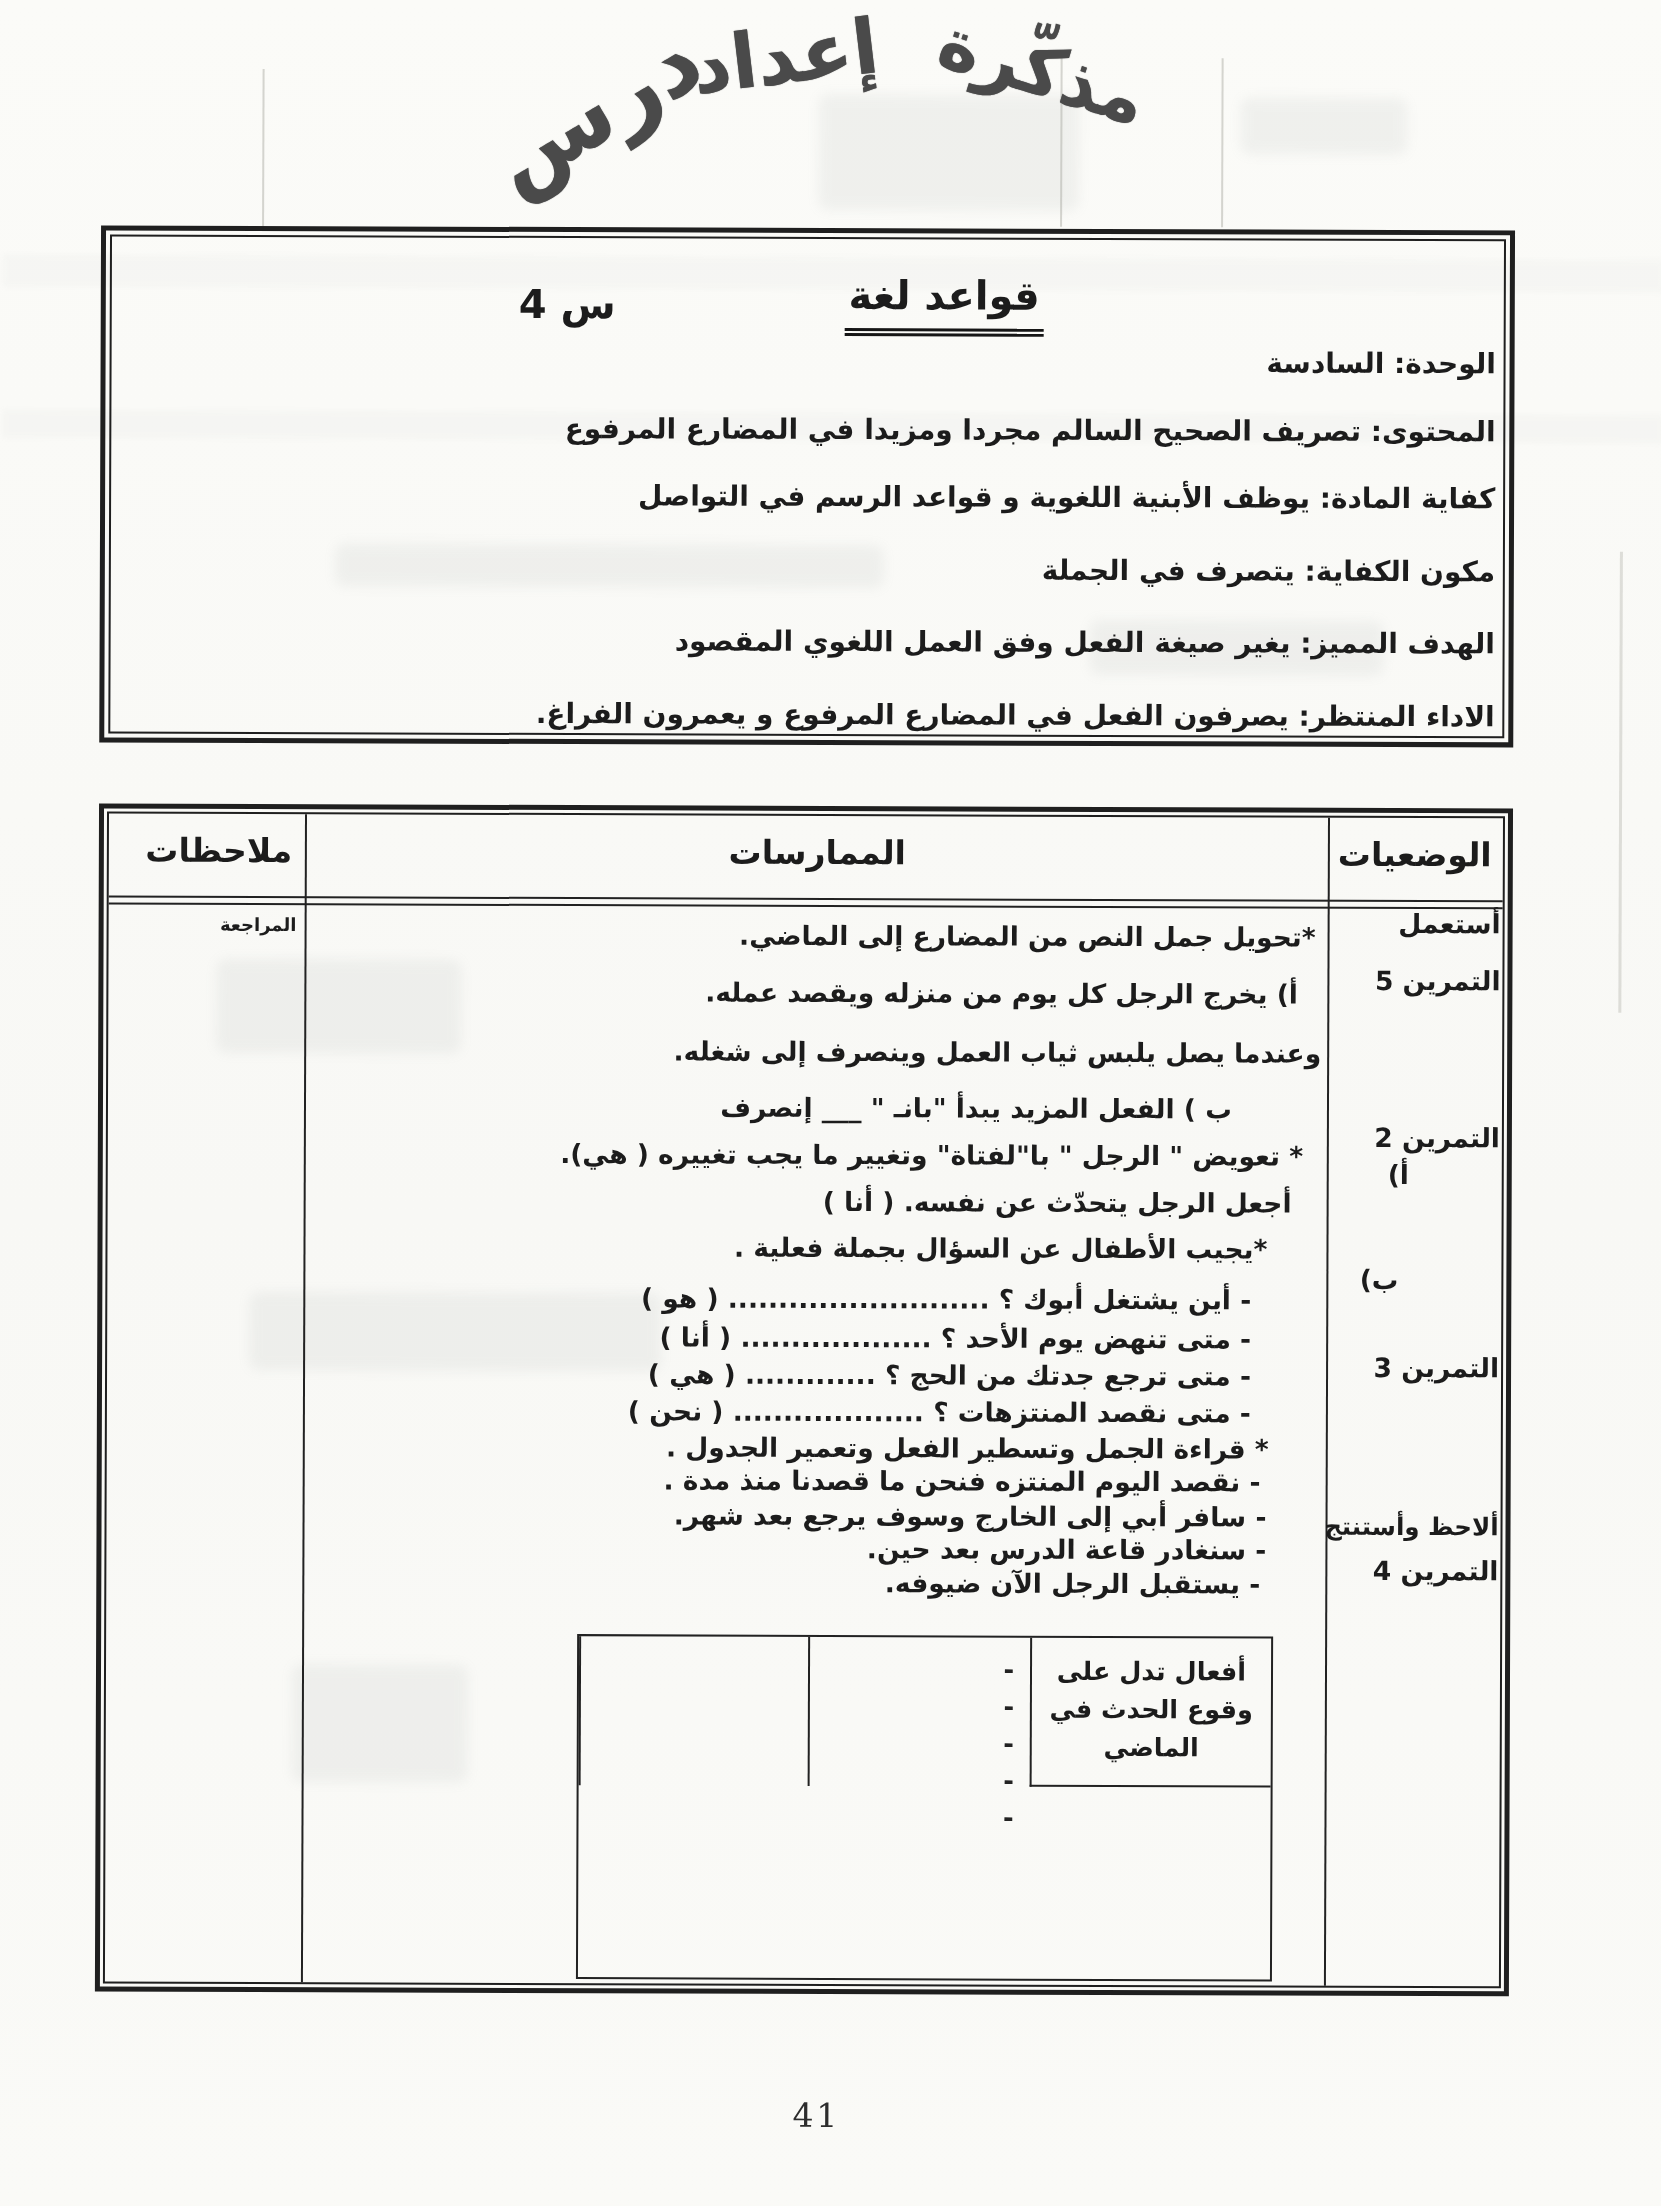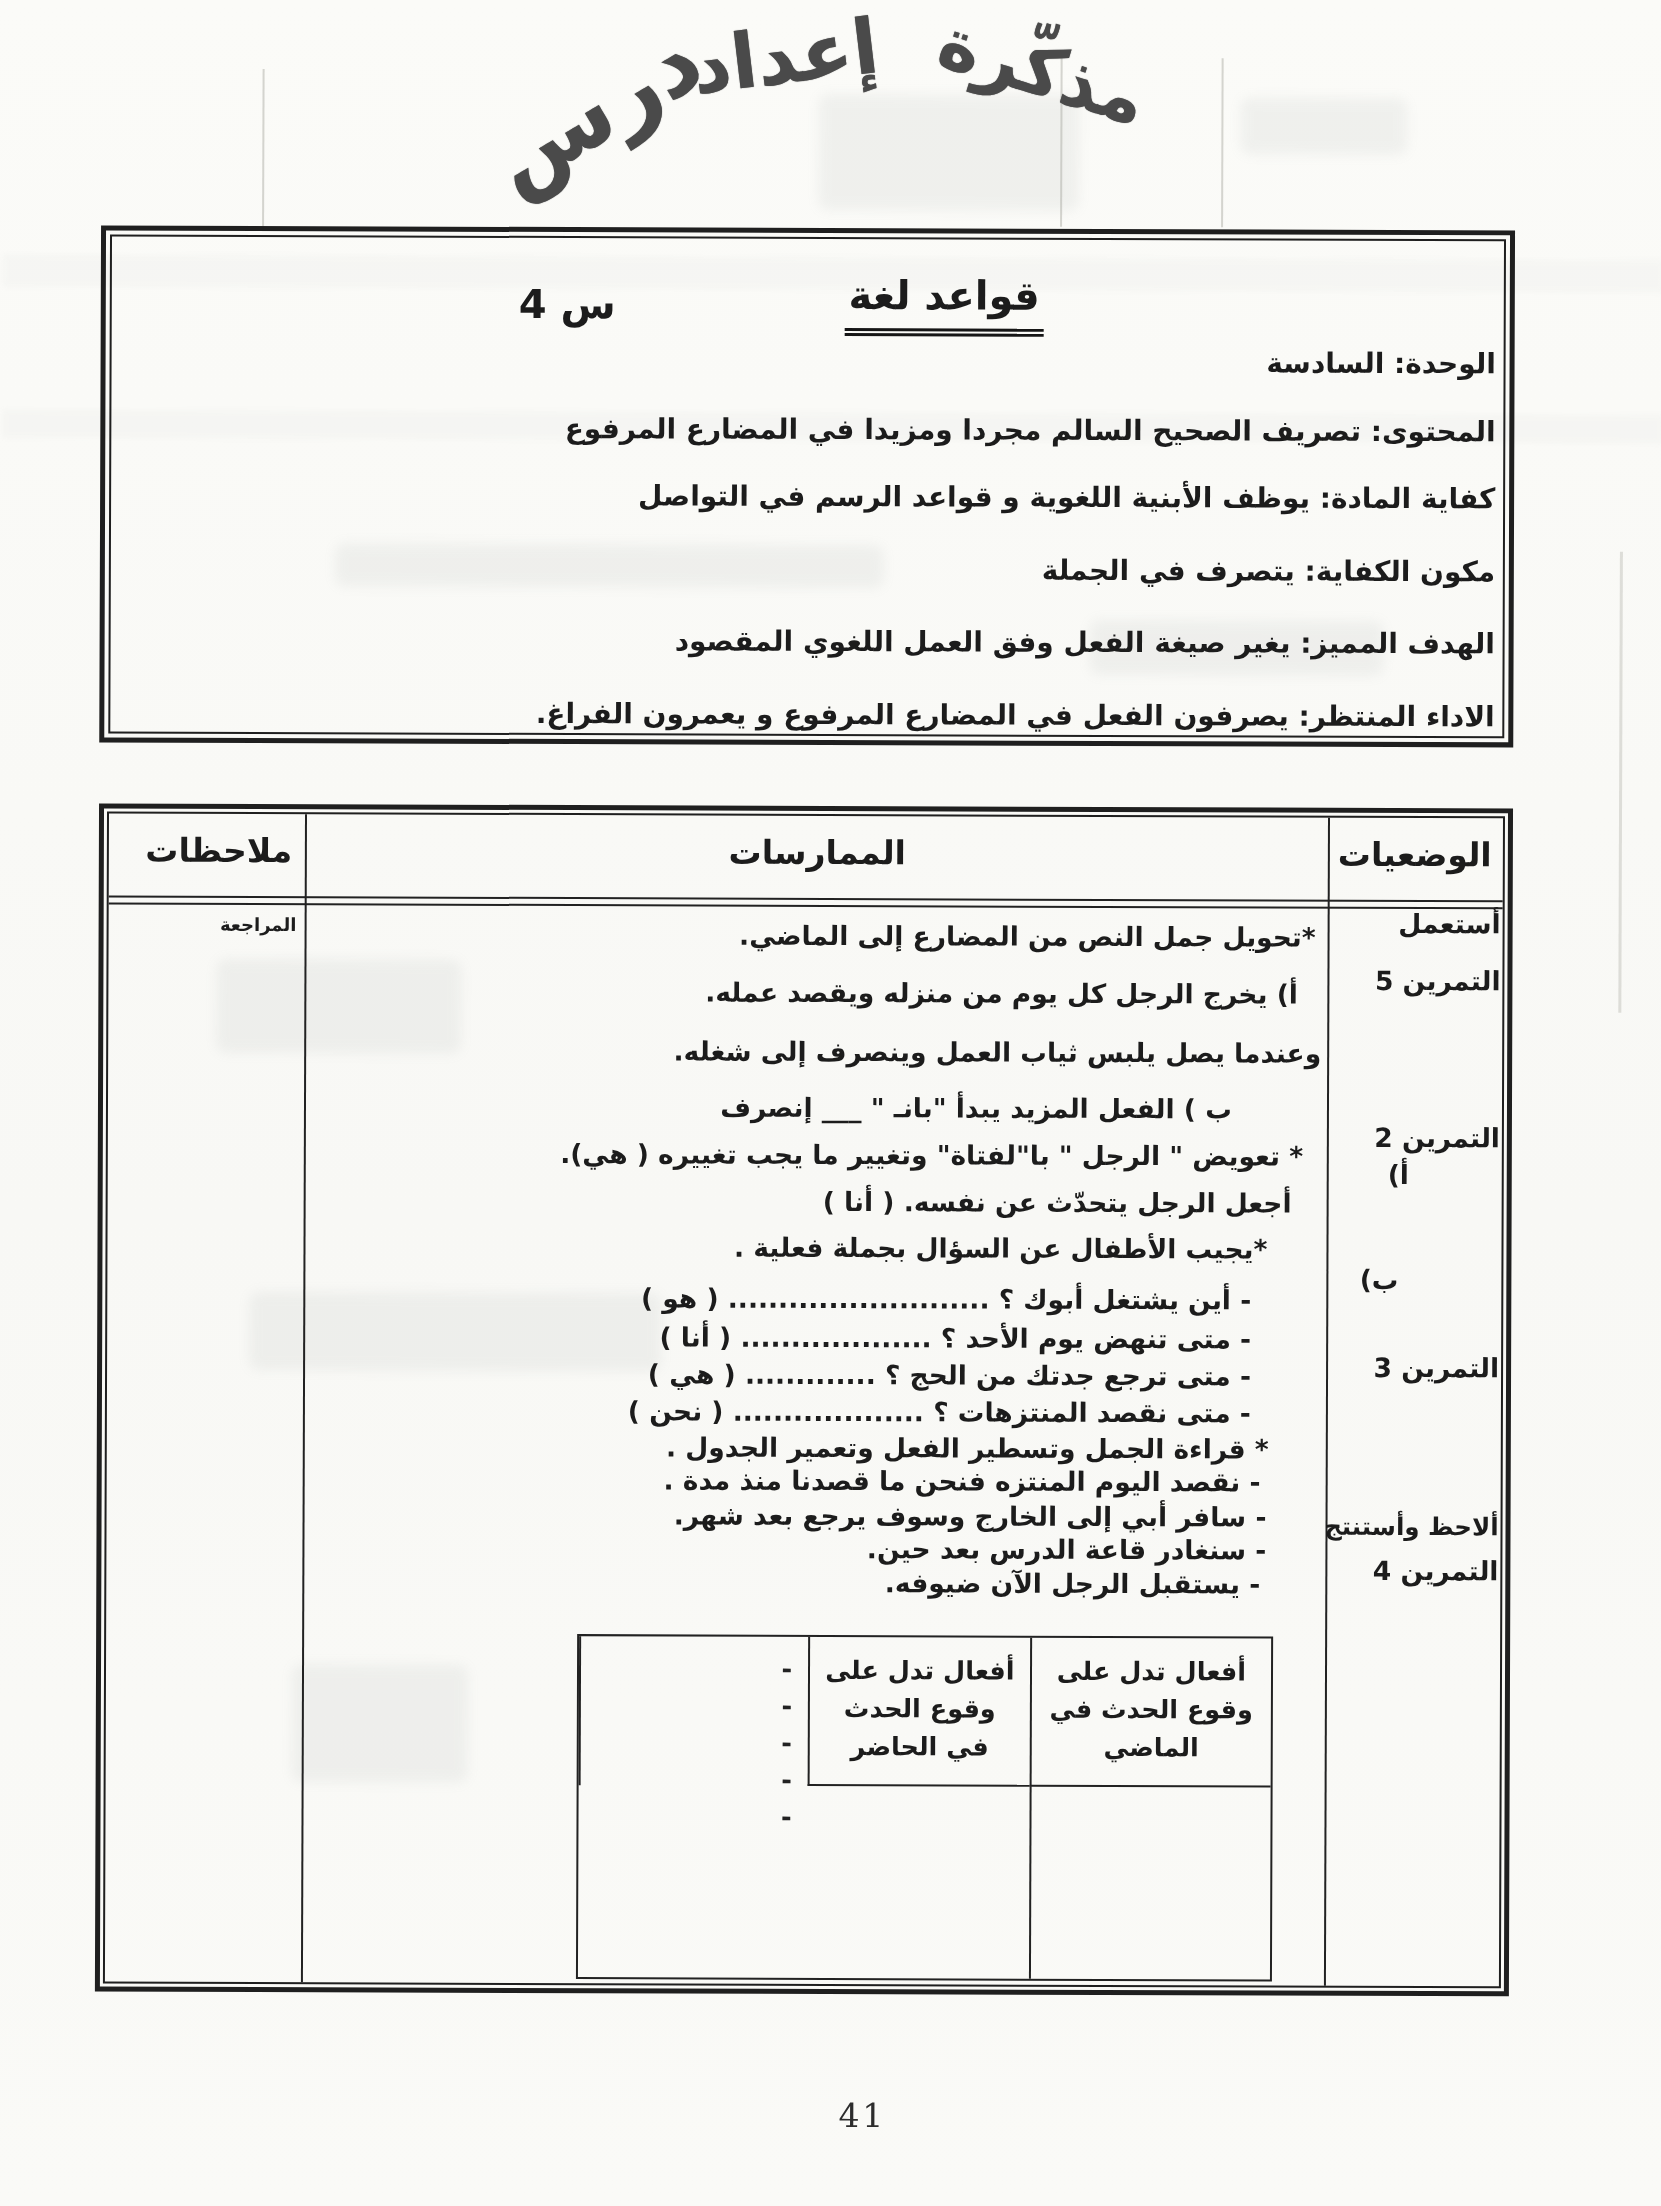--- a/index.html
+++ b/index.html
@@ -57,21 +57,21 @@
           grid-template-columns:241px 222px 1fr;grid-template-rows:149px 1fr;direction:rtl;}
   .it-cell{box-sizing:border-box;direction:rtl;}
   .it-bl{border-left:2px solid #222;}
   .it-hd{border-bottom:2px solid #222;font-size:25.5px;font-weight:bold;text-align:center;
          padding:13.7px 9.8px 0 9.8px;line-height:1.5;}
   .it-bd{position:relative;}
   .dash-col{position:absolute;top:13.7px;right:15.7px;text-align:right;}
   .dash{font-size:25.5px;font-weight:bold;line-height:37px;color:#222;}
 
   .pagenum{position:absolute;left:796px;top:2096px;font-size:33px;color:#2d2d2d;
-           font-family:"DejaVu Serif","Liberation Serif",serif;letter-spacing:2.9px;margin-left:46px;}
+           font-family:"DejaVu Serif","Liberation Serif",serif;letter-spacing:2.9px;}
 </style>
 </head>
 <body>
 
 <div class="page">
   <div class="scan">
 
     <div class="gline" style="left:259px;top:71px;height:157px;"></div>
     <div class="gline" style="left:1057px;top:57px;height:169px;"></div>
     <div class="gline" style="left:1218px;top:57px;height:169px;"></div>
@@ -140,21 +140,20 @@
           <div class="pline" style="top:580px;padding-right:73px;">- متى نقصد المنتزهات ؟ ................... ( نحن )</div>
           <div class="pline" style="top:616px;padding-right:55px;">* قراءة الجمل وتسطير الفعل وتعمير الجدول .</div>
           <div class="pline" style="top:649px;padding-right:63px;">- نقصد اليوم المنتزه فنحن ما قصدنا منذ مدة .</div>
           <div class="pline" style="top:684px;padding-right:57px;">- سافر أبي إلى الخارج وسوف يرجع بعد شهر.</div>
           <div class="pline" style="top:717px;padding-right:57px;">- سنغادر قاعة الدرس بعد حين.</div>
           <div class="pline" style="top:751px;padding-right:63px;">- يستقبل الرجل الآن ضيوفه.</div>
         </div>
 
         <div class="itable">
           <div class="it-cell it-hd it-bl">أفعال تدل على وقوع الحدث في الماضي</div>
-          <div class="it-cell it-hd it-bl">أفعال تدل على وقوع الحدث في الحاضر</div>
           <div class="it-cell it-bd it-bl">
             <div class="dash-col">
               <div class="dash">-</div>
               <div class="dash">-</div>
               <div class="dash">-</div>
               <div class="dash">-</div>
               <div class="dash">-</div>
             </div>
           </div>
           <div class="it-cell it-bd it-bl"></div>

